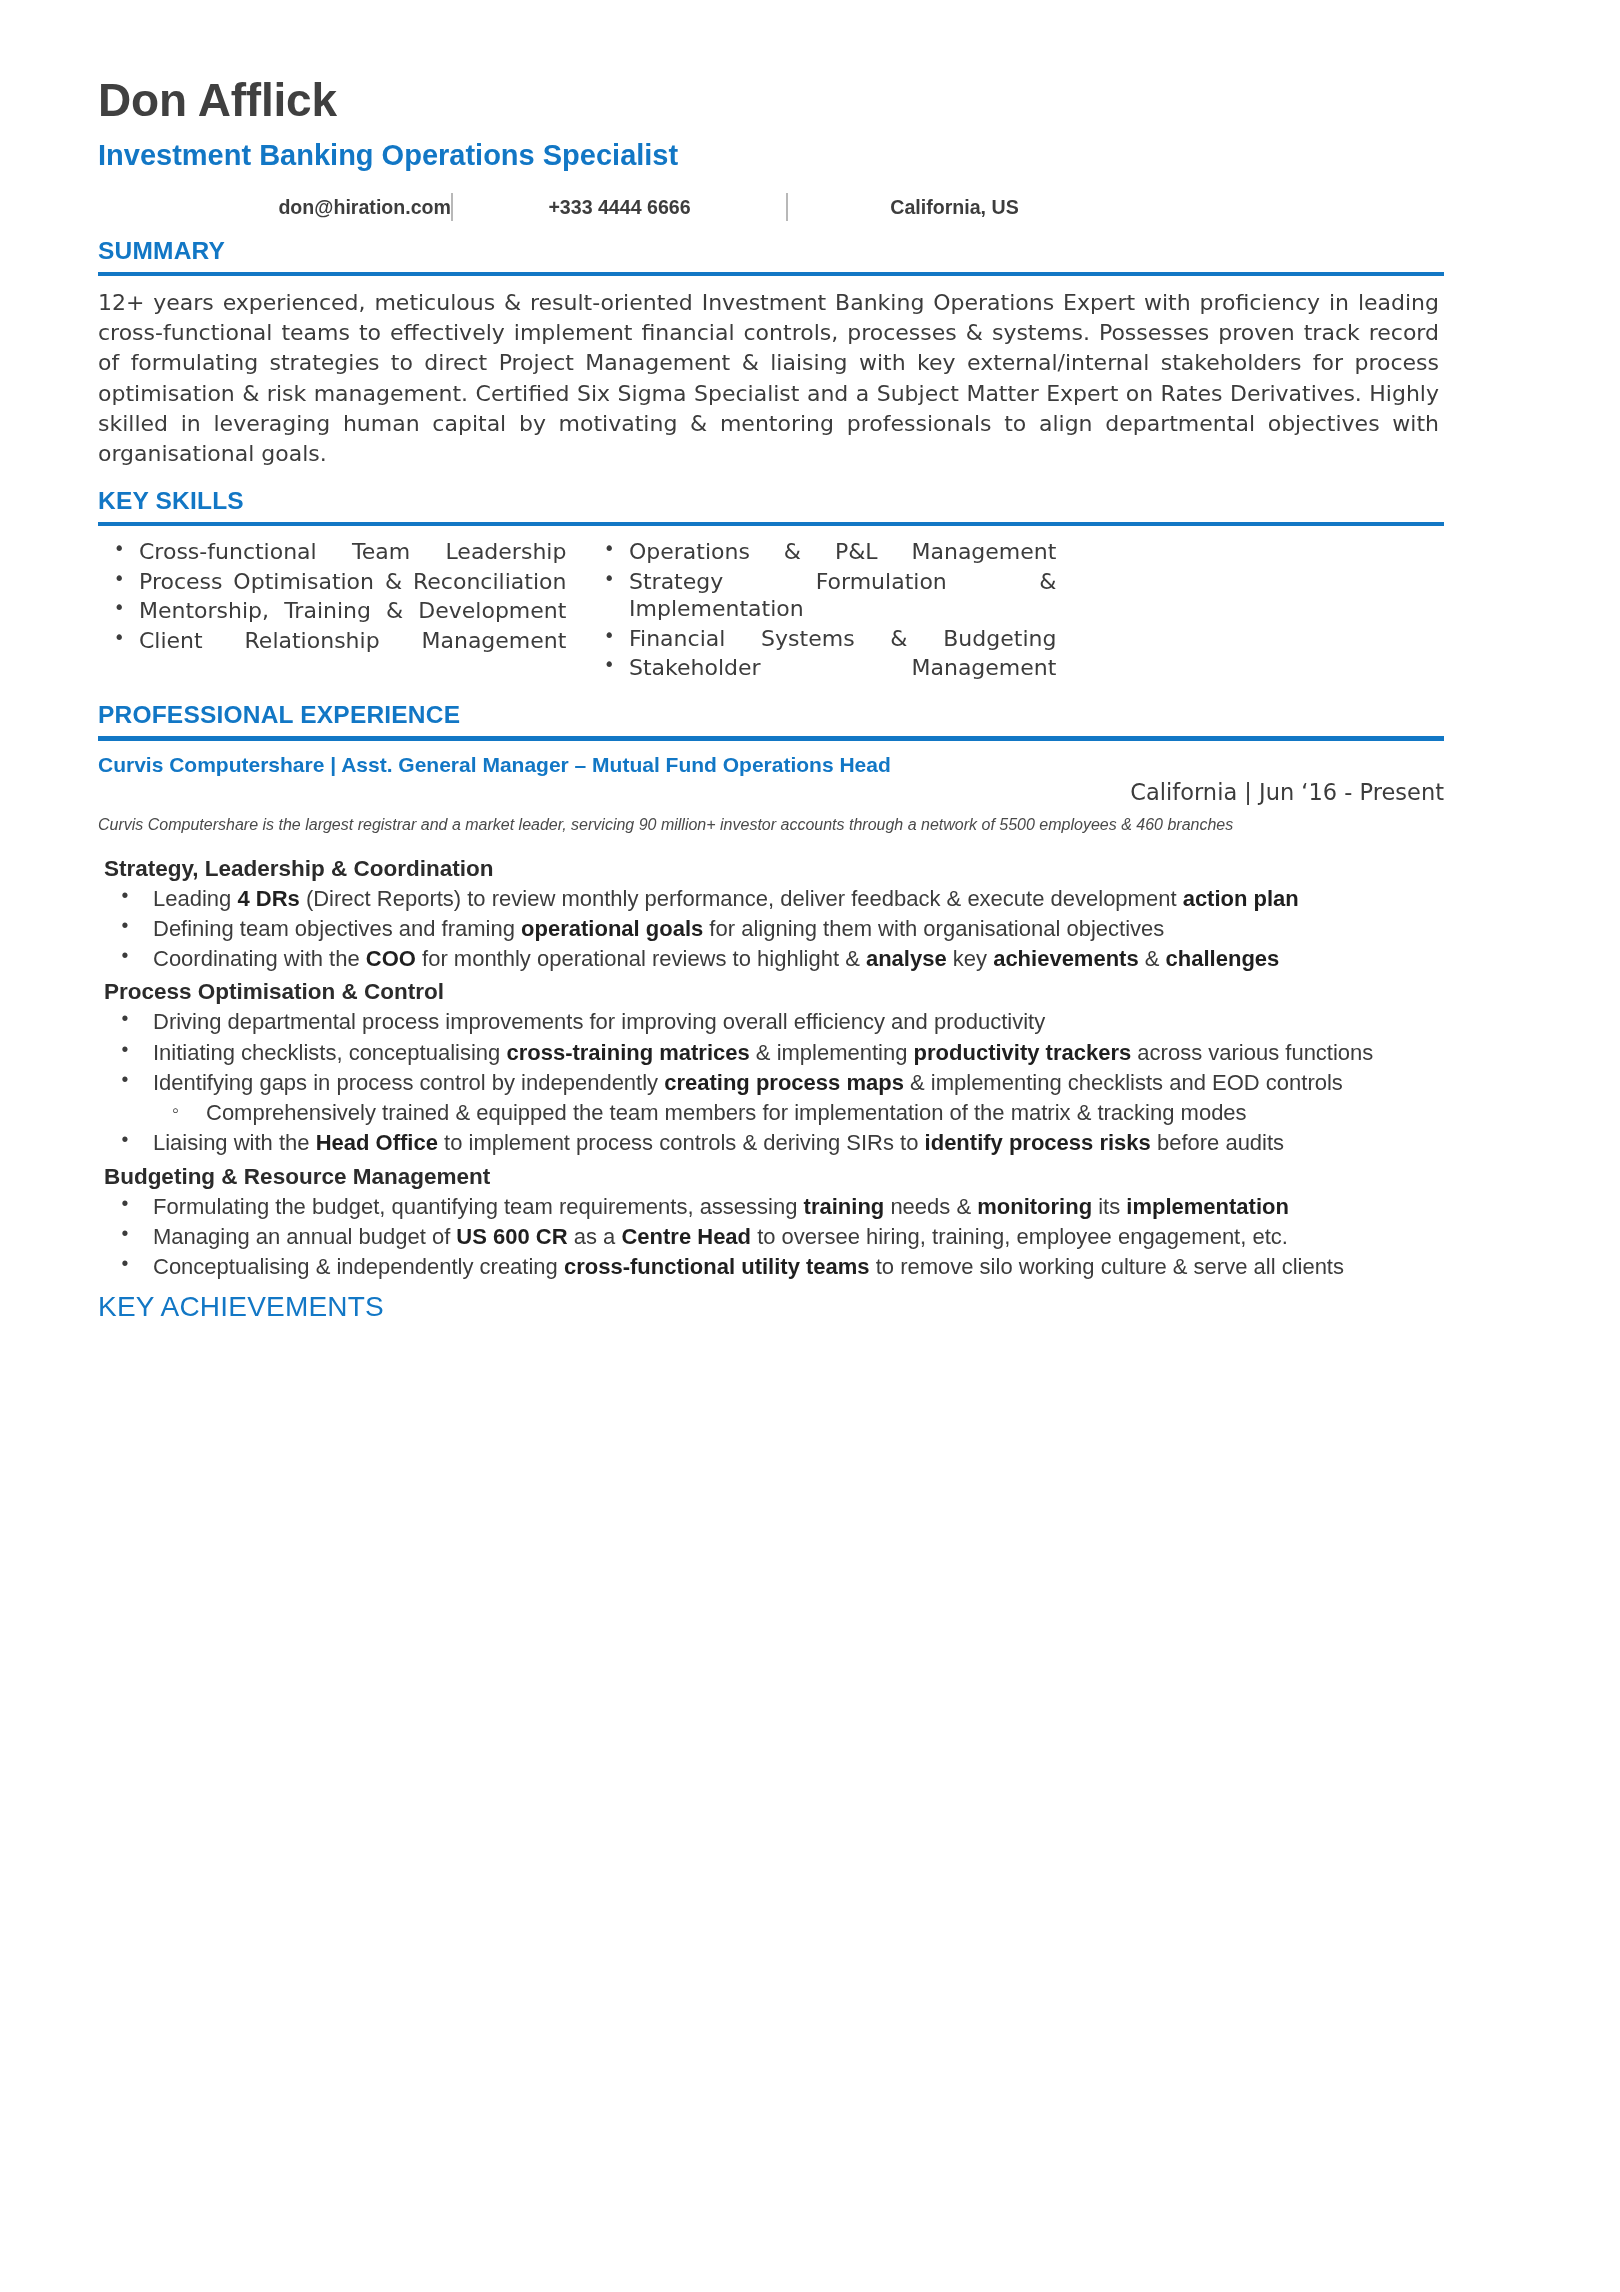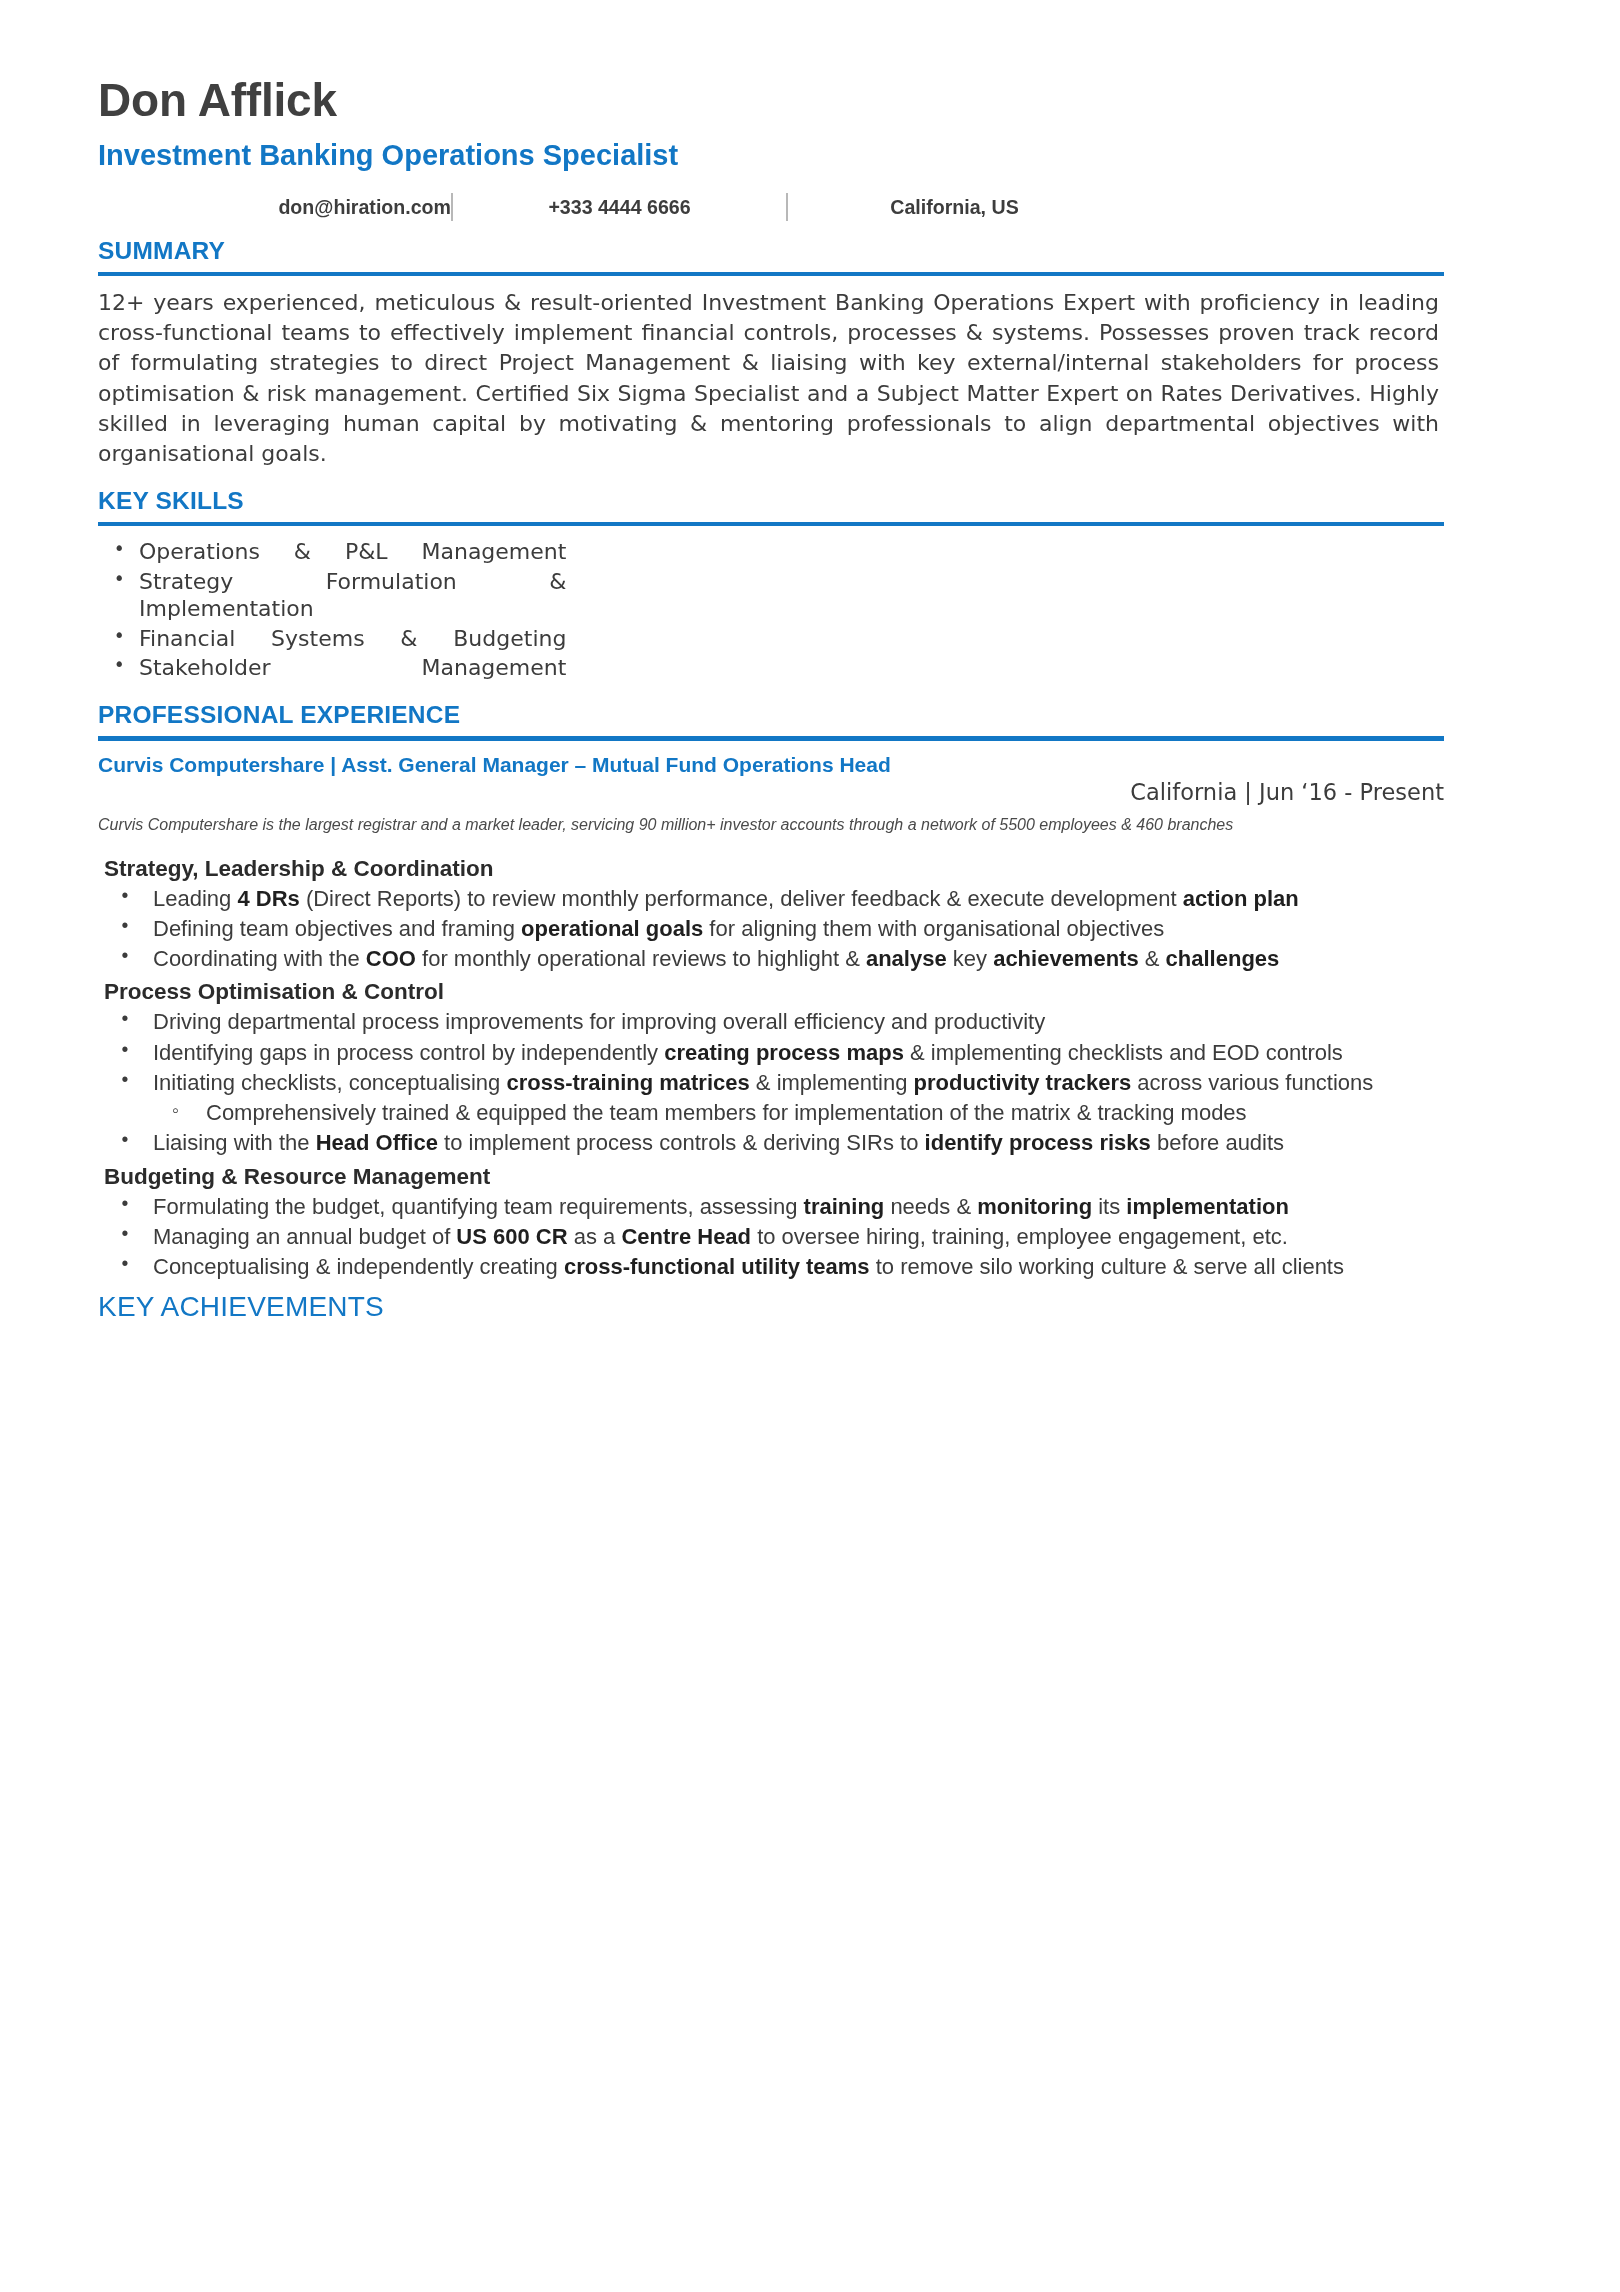--- a/index.html
+++ b/index.html
@@ -218,20 +218,26 @@
   <div>
     <div class="sec-head">SUMMARY</div>
     <div class="sec-rule"></div>
     <p class="summary">12+ years experienced, meticulous &amp; result-oriented Investment Banking Operations Expert with proficiency in leading cross-functional teams to effectively implement financial controls, processes &amp; systems. Possesses proven track record of formulating strategies to direct Project Management &amp; liaising with key external/internal stakeholders for process optimisation &amp; risk management. Certified Six Sigma Specialist and a Subject Matter Expert on Rates Derivatives. Highly skilled in leveraging human capital by motivating &amp; mentoring professionals to align departmental objectives with organisational goals.</p>
   </div>
 
   <div class="sec-block">
     <div class="sec-head">KEY SKILLS</div>
     <div class="sec-rule"></div>
     <div class="skills-wrap">
+      <div class="skills-col col1">
+          <div class="skill-item">Cross-functional Team Leadership</div>
+          <div class="skill-item">Process Optimisation &amp; Reconciliation</div>
+          <div class="skill-item">Mentorship, Training &amp; Development</div>
+          <div class="skill-item">Client Relationship Management</div>
+        </div>
       <div class="skills-col col2">
           <div class="skill-item">Operations &amp; P&amp;L Management</div>
           <div class="skill-item">Strategy Formulation &amp; Implementation</div>
           <div class="skill-item">Financial Systems &amp; Budgeting</div>
           <div class="skill-item">Stakeholder Management</div>
         </div>
     </div>
   </div>
 
   <div class="sec-block">
@@ -241,22 +247,22 @@
         <div>
           <div class="job-title">Curvis Computershare | Asst. General Manager – Mutual Fund Operations Head</div>
           <div class="job-meta">California | Jun ‘16 - Present</div>
           <div class="job-desc">Curvis Computershare is the largest registrar and a market leader, servicing 90 million+ investor accounts through a network of 5500 employees &amp; 460 branches</div>
           <div class="group-head">Strategy, Leadership &amp; Coordination</div>
           <div class="bullet"><span>Leading </span><b>4 DRs</b><span> (Direct Reports) to review monthly performance, deliver feedback &amp; execute development </span><b>action plan</b></div>
           <div class="bullet"><span>Defining team objectives and framing </span><b>operational goals</b><span> for aligning them with organisational objectives</span></div>
           <div class="bullet"><span>Coordinating with the </span><b>COO</b><span> for monthly operational reviews to highlight &amp; </span><b>analyse</b><span> key </span><b>achievements</b><span> &amp; </span><b>challenges</b></div>
           <div class="group-head">Process Optimisation &amp; Control</div>
           <div class="bullet"><span>Driving departmental process improvements for improving overall efficiency and productivity</span></div>
+          <div class="bullet"><span>Initiating checklists, conceptualising </span><b>cross-training matrices</b><span> &amp; implementing </span><b>productivity trackers</b><span> across various functions</span></div>
           <div class="bullet"><span>Identifying gaps in process control by independently </span><b>creating process maps</b><span> &amp; implementing checklists and EOD controls</span></div>
-          <div class="bullet"><span>Initiating checklists, conceptualising </span><b>cross-training matrices</b><span> &amp; implementing </span><b>productivity trackers</b><span> across various functions</span></div>
           <div class="bullet sub"><span>Comprehensively trained &amp; equipped the team members for implementation of the matrix &amp; tracking modes</span></div>
           <div class="bullet"><span>Liaising with the </span><b>Head Office</b><span> to implement process controls &amp; deriving SIRs to </span><b>identify process risks</b><span> before audits</span></div>
           <div class="group-head">Budgeting &amp; Resource Management</div>
           <div class="bullet"><span>Formulating the budget, quantifying team requirements, assessing </span><b>training</b><span> needs &amp; </span><b>monitoring</b><span> its </span><b>implementation</b></div>
           <div class="bullet"><span>Managing an annual budget of </span><b>US 600 CR</b><span> as a </span><b>Centre Head</b><span> to oversee hiring, training, employee engagement, etc.</span></div>
           <div class="bullet"><span>Conceptualising &amp; independently creating </span><b>cross-functional utility teams</b><span> to remove silo working culture &amp; serve all clients</span></div>
           <div class="key-ach">KEY ACHIEVEMENTS</div>
         </div>
       </div>
   </div>

